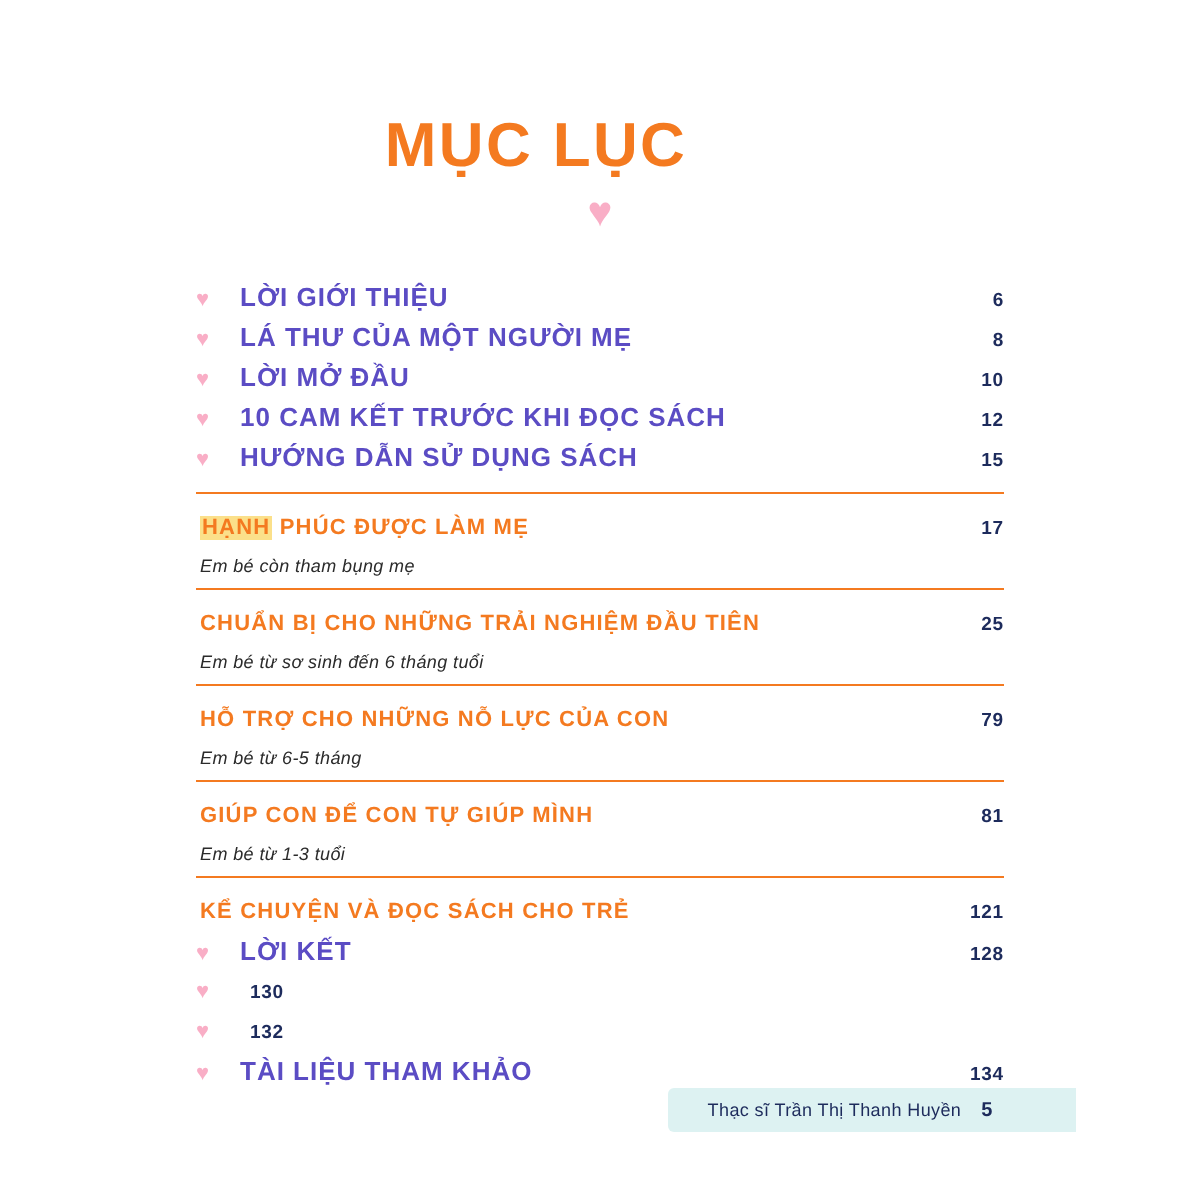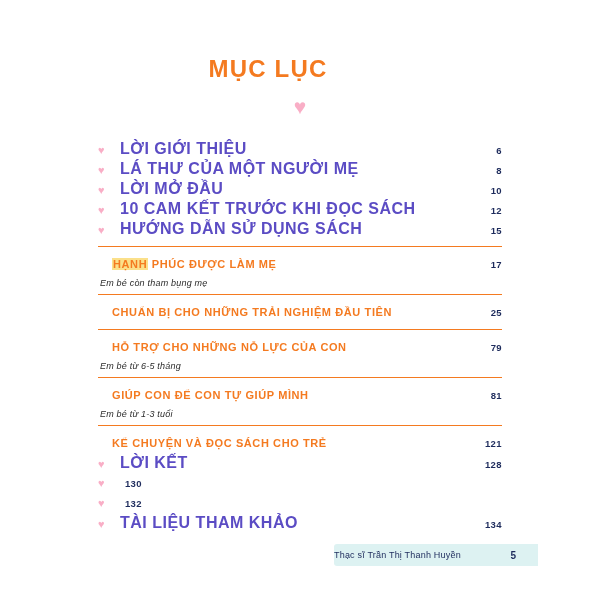--- a/index.html
+++ b/index.html
@@ -21,21 +21,21 @@
     background: #ffffff;
   }
 
   
   .title {
     position: absolute;
     top: 55px;
     left: 0;
     width: 536px;
     text-align: center;
-    font-size: 24px;
+    font-size: 31px;
     font-weight: bold;
     letter-spacing: 1.2px;
     color: #f47a20;
     text-transform: uppercase;
   }
 
   .title-heart {
     position: absolute;
     top: 96px;
     left: 0;
@@ -65,21 +65,21 @@
   .bullet {
     width: 22px;
     flex: 0 0 22px;
     color: #f9aec6;
     font-size: 11px;
     line-height: 16px;
   }
 
   .label {
     flex: 1 1 auto;
-    font-size: 16px;
+    font-size: 13px;
     font-weight: bold;
     letter-spacing: 0.5px;
     text-transform: uppercase;
     color: #5b4cc4;
     line-height: 16px;
   }
 
   .page-num {
     flex: 0 0 auto;
     font-size: 9.5px;
@@ -87,21 +87,20 @@
     color: #1d2b5c;
     letter-spacing: 0.4px;
     line-height: 16px;
     text-align: right;
     min-width: 22px;
   }
 
   
   .row.section {
     padding-top: 9px;
-    gap: 12px;
   }
   .row.section .label {
     color: #f47a20;
     font-size: 11px;
     letter-spacing: 0.6px;
     padding-left: 2px;
   }
   .row.section .page-num {
     color: #1d2b5c;
   }
@@ -136,21 +135,21 @@
   .footer {
     position: absolute;
     bottom: 34px;
     right: 62px;
     width: 204px;
     height: 22px;
     background: #ddf2f2;
     border-radius: 3px 0 0 3px;
     display: flex;
     align-items: center;
-    justify-content: space-between;
+    justify-content: center;
     padding-right: 22px;
     box-sizing: border-box;
   }
   .footer-text {
     font-size: 9px;
     color: #1d2b5c;
     letter-spacing: 0.2px;
     font-style: normal;
   }
   .footer-page {
@@ -205,20 +204,21 @@
     </div>
     <div class="sub">Em bé còn tham bụng mẹ</div>
 
     <div class="rule"></div>
 
     <div class="row section">
       <span class="bullet"></span>
       <span class="label">Chuẩn bị cho những trải nghiệm đầu tiên</span>
       <span class="page-num">25</span>
     </div>
+    <div class="sub">Em bé từ sơ sinh đến 6 tháng tuổi</div>
 
     <div class="rule"></div>
 
     <div class="row section">
       <span class="bullet"></span>
       <span class="label">Hỗ trợ cho những nỗ lực của con</span>
       <span class="page-num">79</span>
     </div>
     <div class="sub">Em bé từ 6-5 tháng</div>
 

